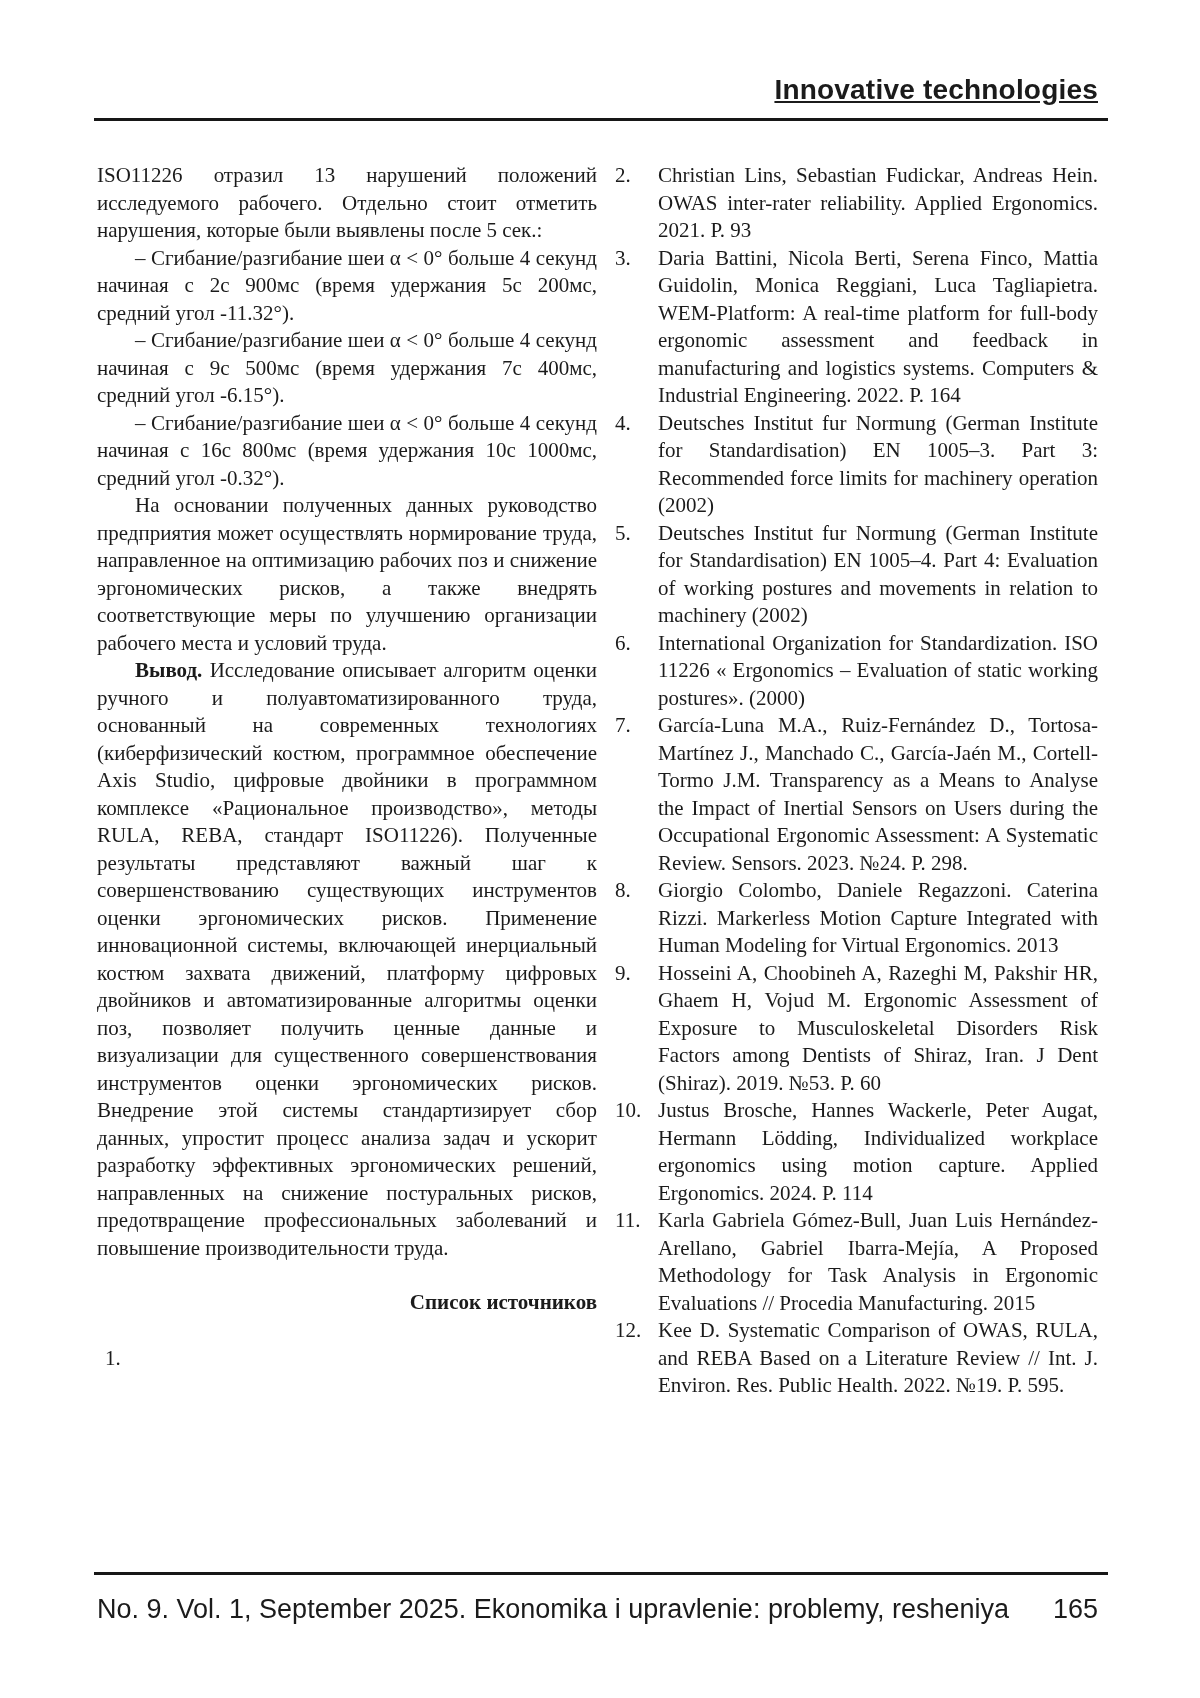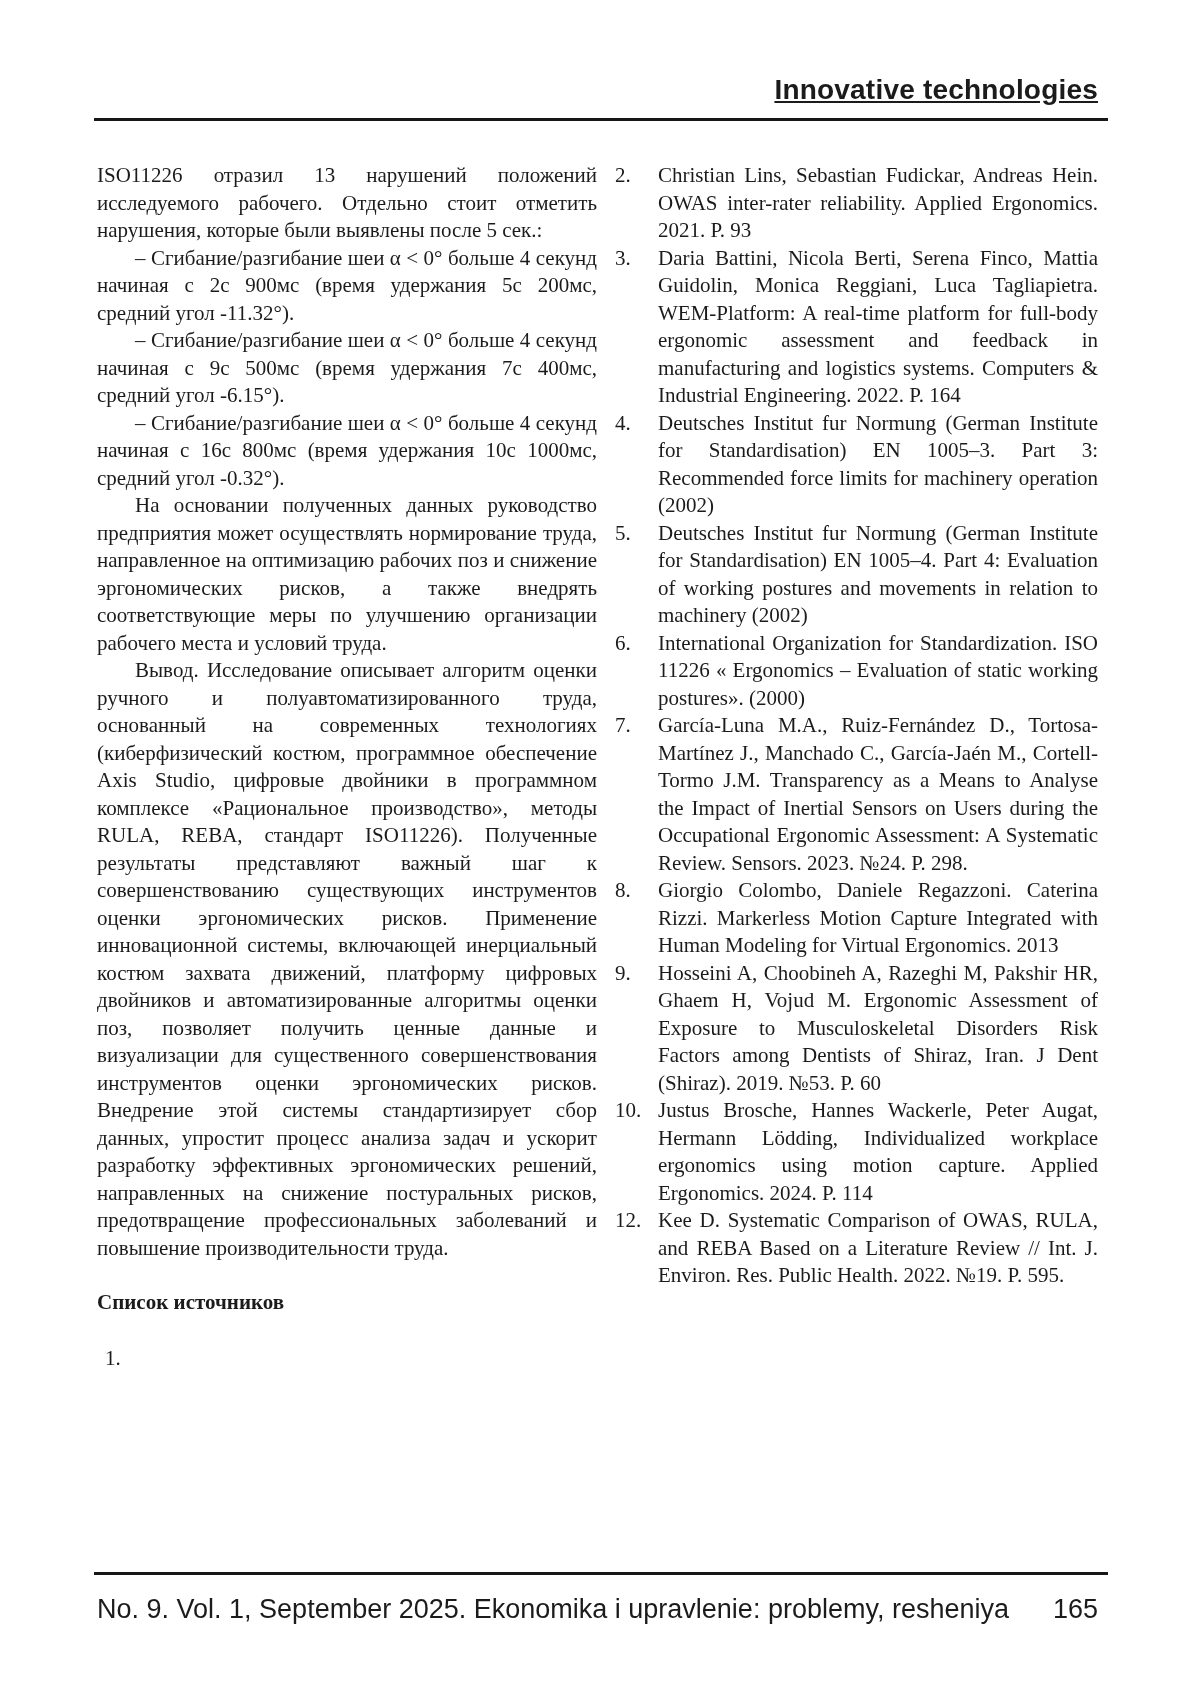--- a/index.html
+++ b/index.html
@@ -27,23 +27,23 @@
     position:absolute; top:139px; left:97px; width:1001px;
     display:flex; gap:18px;
     font-size:21px; line-height:27.5px;
     text-align:justify;
     margin-top:23px;
   }
   .col-left  { width:500px; hyphens:auto; }
   .col-right { width:483px; hyphens:auto; }
   p.para   { text-indent:38px; }
   p.cont   { text-indent:0; }
-  .lead-bold { font-weight:normal; }
+  .lead-bold { font-weight:bold; }
   .src-head {
-    text-align:left; font-weight:bold;
+    text-align:right; font-weight:bold;
     margin:27px 0 28px 0; text-indent:0;
   }
   .ref { display:flex; align-items:flex-start; }
   .ref-num  { flex:0 0 43px; text-align:left; }
   .ref-text { flex:1 1 auto; text-align:justify; }
   .src-item .ref-num { flex:0 0 51px; padding-left:8px; }
   .authors-italic { font-style:italic; }
   .footer {
     position:absolute; top:1594px; left:97px; width:1001px;
     display:flex; justify-content:space-between; align-items:baseline;
@@ -104,20 +104,24 @@
     </div>
     <div class="ref">
       <span class="ref-num">9.</span>
       <span class="ref-text">Hosseini A, Choobineh A, Razeghi M, Pakshir HR, Ghaem H, Vojud M. Ergonomic Assessment of Exposure to Musculoskeletal Disorders Risk Factors among Dentists of Shiraz, Iran. J Dent (Shiraz). 2019. №53. P. 60</span>
     </div>
     <div class="ref">
       <span class="ref-num">10.</span>
       <span class="ref-text">Justus Brosche, Hannes Wackerle, Peter Augat, Hermann Lödding, Individualized workplace ergonomics using motion capture. Applied Ergonomics. 2024. P. 114</span>
     </div>
     <div class="ref">
+      <span class="ref-num">11.</span>
+      <span class="ref-text">Karla Gabriela Gómez-Bull, Juan Luis Hernández-Arellano, Gabriel Ibarra-Mejía, A Proposed Methodology for Task Analysis in Ergonomic Evaluations // Procedia Manufacturing. 2015</span>
+    </div>
+    <div class="ref">
       <span class="ref-num">12.</span>
       <span class="ref-text">Kee D. Systematic Comparison of OWAS, RULA, and REBA Based on a Literature Review // Int. J. Environ. Res. Public Health. 2022. №19. P. 595.</span>
     </div>
   </div>
 
 </div>
 
 <div class="rule rule-bottom"></div>
 <div class="footer">
   <span>No. 9. Vol. 1, September 2025. Ekonomika i upravlenie: problemy, resheniya</span>

